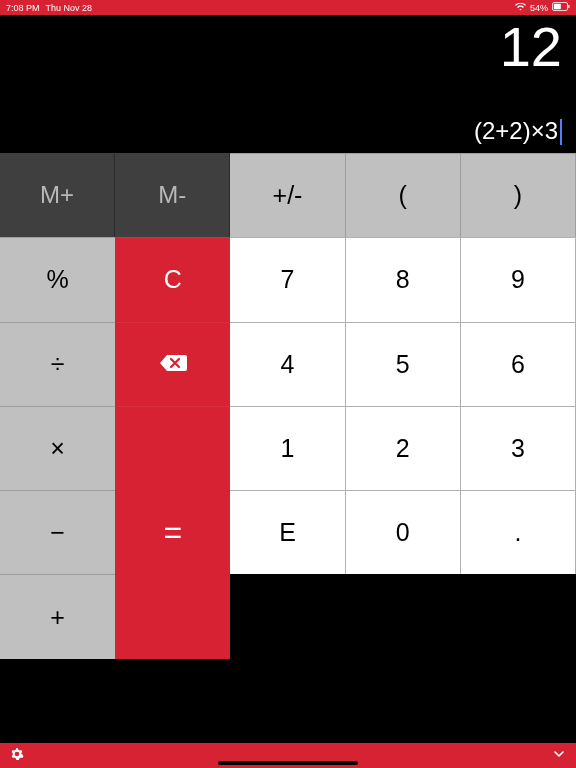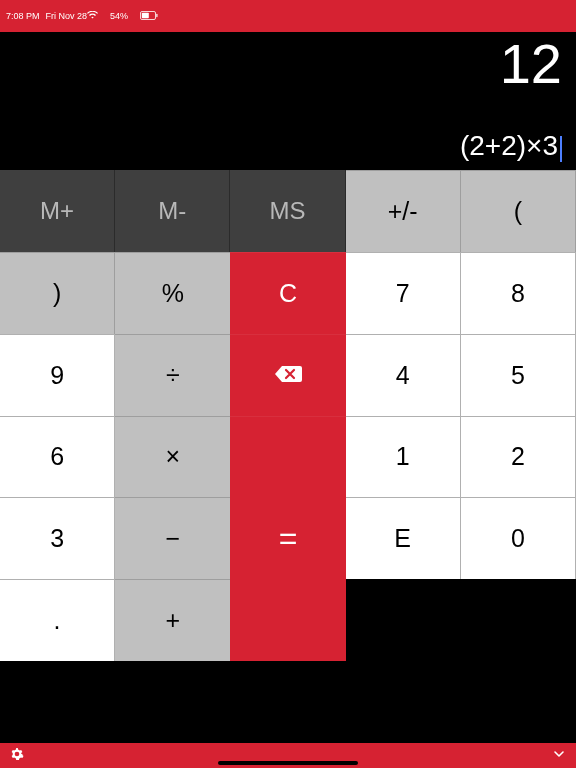--- a/index.html
+++ b/index.html
@@ -1,27 +1,27 @@
 <!DOCTYPE html>
 <html><head>
   <meta charset="utf-8">
   <style>
     * { margin: 0; padding: 0; box-sizing: border-box; font-family: -apple-system, Helvetica, Arial, sans-serif; }
     html, body { width: 576px; height: 768px; overflow: hidden; }
     body { display: flex; flex-direction: column; background: #000; }
 
     
-    .status-bar { height: 32px; background: #d62232; color: #fff; display: flex; justify-content: flex-start; align-items: center; padding: 0 6px; font-size: 9px; font-weight: 500; }
+    .status-bar { height: 15px; background: #d62232; color: #fff; display: flex; justify-content: space-between; align-items: center; padding: 0 6px; font-size: 9px; font-weight: 500; }
     .status-left { display: flex; gap: 6px; }
-    .status-right { display: flex; gap: 12px; align-items: center; }
+    .status-right { display: flex; gap: 4px; align-items: center; }
 
     
     .display { background: #000; color: #fff; flex: 0 0 138px; display: flex; flex-direction: column; justify-content: space-between; align-items: flex-end; padding: 2px 14px 8px 14px; position: relative; }
     .result { font-size: 56px; font-weight: 400; line-height: 1; margin-top: 2px; }
-    .expression { font-size: 28px; font-weight: 400; display: flex; align-items: flex-end; }
+    .expression { font-size: 24px; font-weight: 400; display: flex; align-items: flex-end; }
     .cursor { display: inline-block; width: 2px; height: 26px; background: #4d7fff; margin-left: 2px; vertical-align: middle; }
 
     
     .keypad { flex: 1; display: grid; grid-template-columns: repeat(5, 1fr); grid-template-rows: repeat(7, 1fr); }
     .btn { display: flex; align-items: center; justify-content: center; font-size: 25px; font-weight: 400; user-select: none; cursor: pointer; }
     .mem { background: #3f3f3f; color: #b8b8b8; border-right: 1px solid #2b2b2b; font-size: 24px; }
     .mem:last-of-type { border-right: none; }
     .gray { background: #c0c0c0; color: #000; border-right: 1px solid #9e9e9e; border-top: 1px solid #9e9e9e; }
     .white { background: #fff; color: #000; border-right: 1px solid #b0b0b0; border-top: 1px solid #b0b0b0; }
     .red { background: #d62232; color: #fff; border-top: 1px solid rgba(255,255,255,0.06); }
@@ -32,21 +32,21 @@
     .bottom-bar { height: 25px; background: #d62232; display: flex; justify-content: space-between; align-items: center; padding: 0 10px; position: relative; }
     .home-indicator { position: absolute; left: 50%; transform: translateX(-50%); bottom: 3px; width: 140px; height: 4px; background: #000; border-radius: 2px; }
     .gear, .chev { color: #fff; }
   </style>
 </head>
 <body>
 
 <div class="status-bar">
   <div class="status-left">
     <span>7:08 PM</span>
-    <span>Fri Nov 28</span>
+    <span>Thu Nov 28</span>
   </div>
   <div class="status-right">
     <span>
       <svg width="11" height="8" viewBox="0 0 11 8">
           <path d="M5.5 7.5 L6.7 6.3 A1.7 1.7 0 0 0 4.3 6.3 Z M3 5 A3.5 3.5 0 0 1 8 5 L9 4 A5 5 0 0 0 2 4 Z M0.8 2.8 A6.7 6.7 0 0 1 10.2 2.8 L11 2 A7.8 7.8 0 0 0 0 2 Z" fill="#fff"></path>
         </svg>
     </span>
     <span>54%</span>
     <span>
       <svg width="18" height="9" viewBox="0 0 18 9">
@@ -63,21 +63,20 @@
   <div class="expression">
     <span>(2+2)×3</span>
       <span class="cursor"></span>
   </div>
 </div>
 
 <div class="keypad">
 
   <div class="btn mem">M+</div>
   <div class="btn mem">M-</div>
-  <div class="btn mem">MS</div>
 
   <div class="btn gray">+/-</div>
   <div class="btn gray">(</div>
   <div class="btn gray">)</div>
   <div class="btn gray" style="border-right:none">%</div>
   <div class="btn red">C</div>
 
   <div class="btn white">7</div>
   <div class="btn white">8</div>
   <div class="btn white">9</div>

